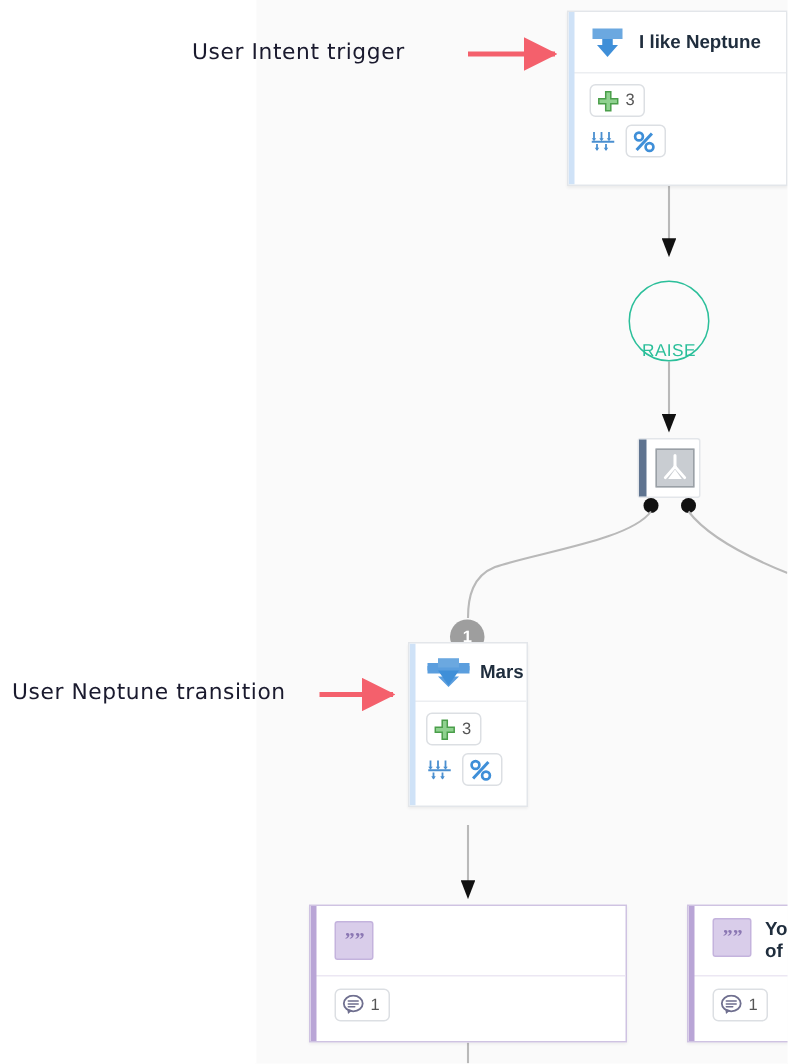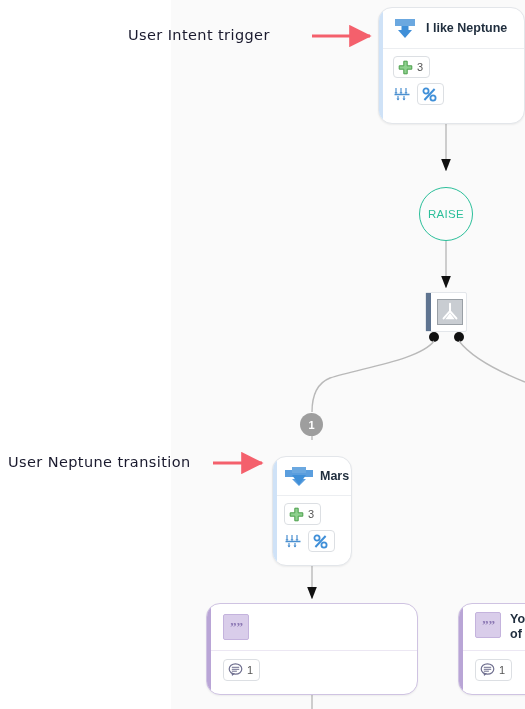--- a/index.html
+++ b/index.html
@@ -16,21 +16,21 @@
     width:354px;height:709px;
     background:#fafafa;
   }
   .edges{position:absolute;left:0;top:0;width:525px;height:709px;pointer-events:none;}
 
   
   .node{
     position:absolute;
     background:#ffffff;
     border:1px solid #e3e6ea;
-    border-radius:14px;
+    border-radius:0;
     box-shadow:0 1px 2px rgba(0,0,0,.06);
     box-sizing:border-box;
     overflow:hidden;
   }
   .accent{
     position:absolute;left:0;top:0;bottom:0;width:4px;
   }
   .accent.blue{background:#cfe2f7;}
   .accent.purple{background:#b9a5d6;}
 
@@ -70,21 +70,21 @@
     flex:0 0 auto;
   }
   .ico-bubble{width:15px;height:14px;}
 
   
   .raise{
     position:absolute;
     width:54px;height:54px;border-radius:50%;
     border:1.5px solid #2bbf9a;
     background:#fbfbfb;
-    display:flex;align-items:center;justify-content:center;
+    display:flex;align-items:flex-end;justify-content:center;
     font-size:11.5px;color:#2bbf9a;letter-spacing:.3px;
     box-sizing:border-box;
   }
 
   
   .split{
     position:absolute;
     width:42px;height:40px;
     background:#fff;border:1px solid #e3e6ea;border-radius:2px;
     box-sizing:border-box;
@@ -231,21 +231,21 @@
       </g>
       <polygon points="12,13 7,20 17,20" fill="#ffffff"></polygon>
     </svg>
   </div>
 </div>
 
 <div class="badge" style="left:300px;top:413px;">
   <span>1</span>
 </div>
 
-<div class="node" style="left:272px;top:456px;width:80px;height:110px;">
+<div class="node" style="left:272px;top:428px;width:80px;height:110px;">
   <div class="accent blue"></div>
 
   <div class="node-head" style="padding:8px 8px 8px 11px;">
     <span class="ico-transition">
       <svg viewBox="0 0 30 22" width="30" height="22">
         <polygon points="8,2 22,2 22,7 29,7 29,12 22,12 22,12 18,12 18,14 22,14 15,21 8,14 12,14 12,12 8,12 1,12 1,7 8,7" fill="#5b9ede"></polygon>
         <rect x="8" y="2" width="14" height="6" fill="#6ba8e0"></rect>
         <polygon points="8,10 22,10 15,20" fill="#3f8fd8"></polygon>
         <rect x="1" y="5" width="7" height="5" fill="#5b9ede"></rect>
         <rect x="22" y="5" width="7" height="5" fill="#5b9ede"></rect>

